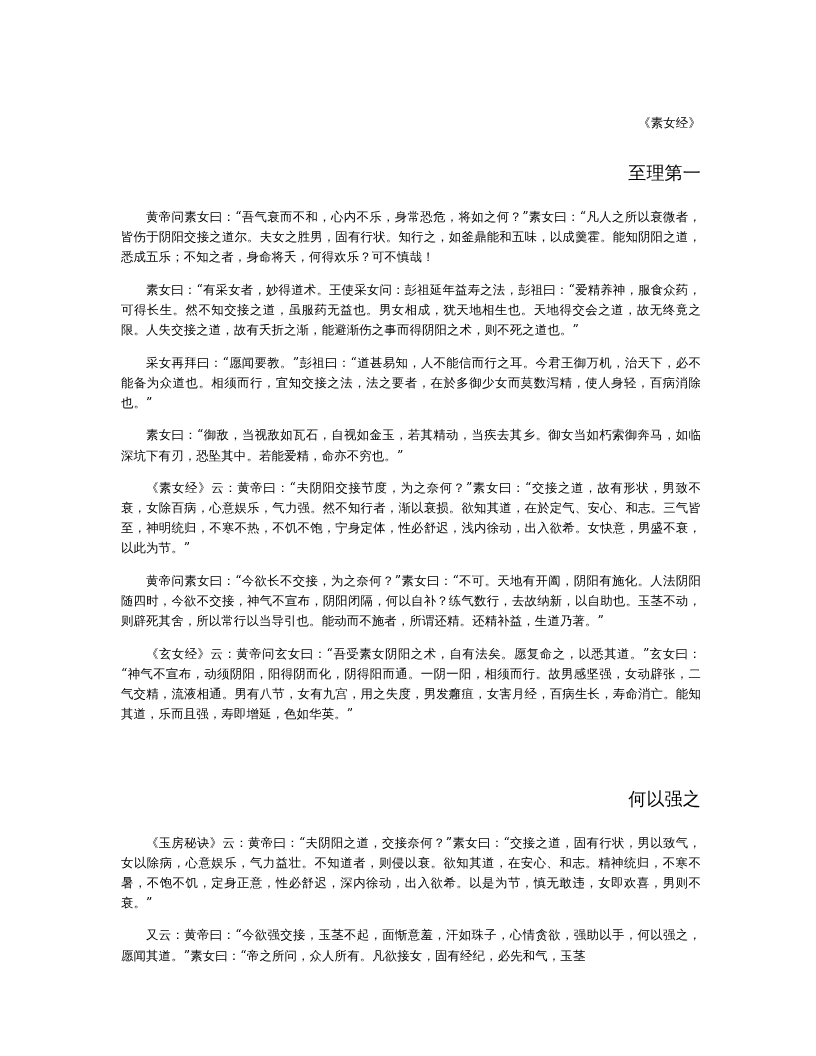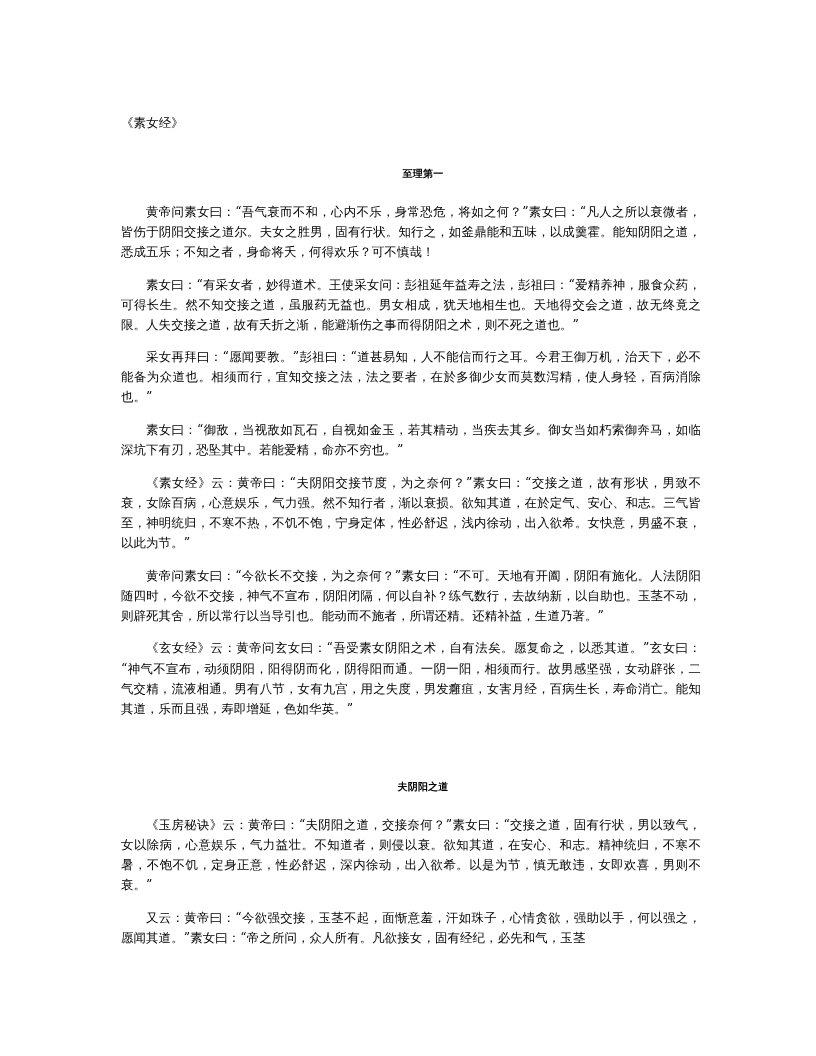--- a/index.html
+++ b/index.html
@@ -22,32 +22,31 @@
   }
   .content {
     position: absolute;
     left: 121px;
     top: 113px;
     width: 580px;
   }
   .doc-title {
     font-size: 12.4px;
     line-height: 1.55;
-    margin: 0 0 34px 0;
-    text-align: left;
+    margin: 0 0 27px 0;
+    text-align: right;
     letter-spacing: 0.2px;
   }
   .section-heading {
-    font-size: 10px;
+    font-size: 18px;
     line-height: 1.55;
     margin: 0 0 20px 0;
     text-indent: 24px;
-    text-align: center;
+    text-align: right;
     letter-spacing: 0.2px;
-    font-weight: bold;
   }
   .para {
     font-size: 12.4px;
     line-height: 1.62;
     margin: 0 0 12.5px 0;
     text-indent: 25px;
     text-align: justify;
     text-justify: inter-ideograph;
     letter-spacing: 0.15px;
     word-break: break-all;
@@ -75,19 +74,19 @@
     <p class="para">黄帝问素女曰：“吾气衰而不和，心内不乐，身常恐危，将如之何？”素女曰：“凡人之所以衰微者，皆伤于阴阳交接之道尔。夫女之胜男，固有行状。知行之，如釜鼎能和五味，以成羹霍。能知阴阳之道，悉成五乐；不知之者，身命将夭，何得欢乐？可不慎哉！</p>
     <p class="para">素女曰：“有采女者，妙得道术。王使采女问：彭祖延年益寿之法，彭祖曰：“爱精养神，服食众药，可得长生。然不知交接之道，虽服药无益也。男女相成，犹天地相生也。天地得交会之道，故无终竟之限。人失交接之道，故有夭折之渐，能避渐伤之事而得阴阳之术，则不死之道也。”</p>
     <p class="para">采女再拜曰：“愿闻要教。”彭祖曰：“道甚易知，人不能信而行之耳。今君王御万机，治天下，必不能备为众道也。相须而行，宜知交接之法，法之要者，在於多御少女而莫数泻精，使人身轻，百病消除也。”</p>
     <p class="para">素女曰：“御敌，当视敌如瓦石，自视如金玉，若其精动，当疾去其乡。御女当如朽索御奔马，如临深坑下有刃，恐坠其中。若能爱精，命亦不穷也。”</p>
     <p class="para">《素女经》云：黄帝曰：“夫阴阳交接节度，为之奈何？”素女曰：“交接之道，故有形状，男致不衰，女除百病，心意娱乐，气力强。然不知行者，渐以衰损。欲知其道，在於定气、安心、和志。三气皆至，神明统归，不寒不热，不饥不饱，宁身定体，性必舒迟，浅内徐动，出入欲希。女快意，男盛不衰，以此为节。”</p>
     <p class="para">黄帝问素女曰：“今欲长不交接，为之奈何？”素女曰：“不可。天地有开阖，阴阳有施化。人法阴阳随四时，今欲不交接，神气不宣布，阴阳闭隔，何以自补？练气数行，去故纳新，以自助也。玉茎不动，则辟死其舍，所以常行以当导引也。能动而不施者，所谓还精。还精补益，生道乃著。”</p>
     <p class="para">《玄女经》云：黄帝问玄女曰：“吾受素女阴阳之术，自有法矣。愿复命之，以悉其道。”玄女曰：“神气不宣布，动须阴阳，阳得阴而化，阴得阳而通。一阴一阳，相须而行。故男感坚强，女动辟张，二气交精，流液相通。男有八节，女有九宫，用之失度，男发癰疽，女害月经，百病生长，寿命消亡。能知其道，乐而且强，寿即增延，色如华英。”</p>
 
     <div class="spacer-block"></div>
 
-    <p class="section-heading">夫阴阳之道</p>
+    <p class="section-heading">何以强之</p>
 
     <p class="para">《玉房秘诀》云：黄帝曰：“夫阴阳之道，交接奈何？”素女曰：“交接之道，固有行状，男以致气，女以除病，心意娱乐，气力益壮。不知道者，则侵以衰。欲知其道，在安心、和志。精神统归，不寒不暑，不饱不饥，定身正意，性必舒迟，深内徐动，出入欲希。以是为节，慎无敢违，女即欢喜，男则不衰。”</p>
     <p class="para para-clipped">又云：黄帝曰：“今欲强交接，玉茎不起，面惭意羞，汗如珠子，心情贪欲，强助以手，何以强之，愿闻其道。”素女曰：“帝之所问，众人所有。凡欲接女，固有经纪，必先和气，玉茎</p>
 
   </div>
 </div>
 
 </body></html>

